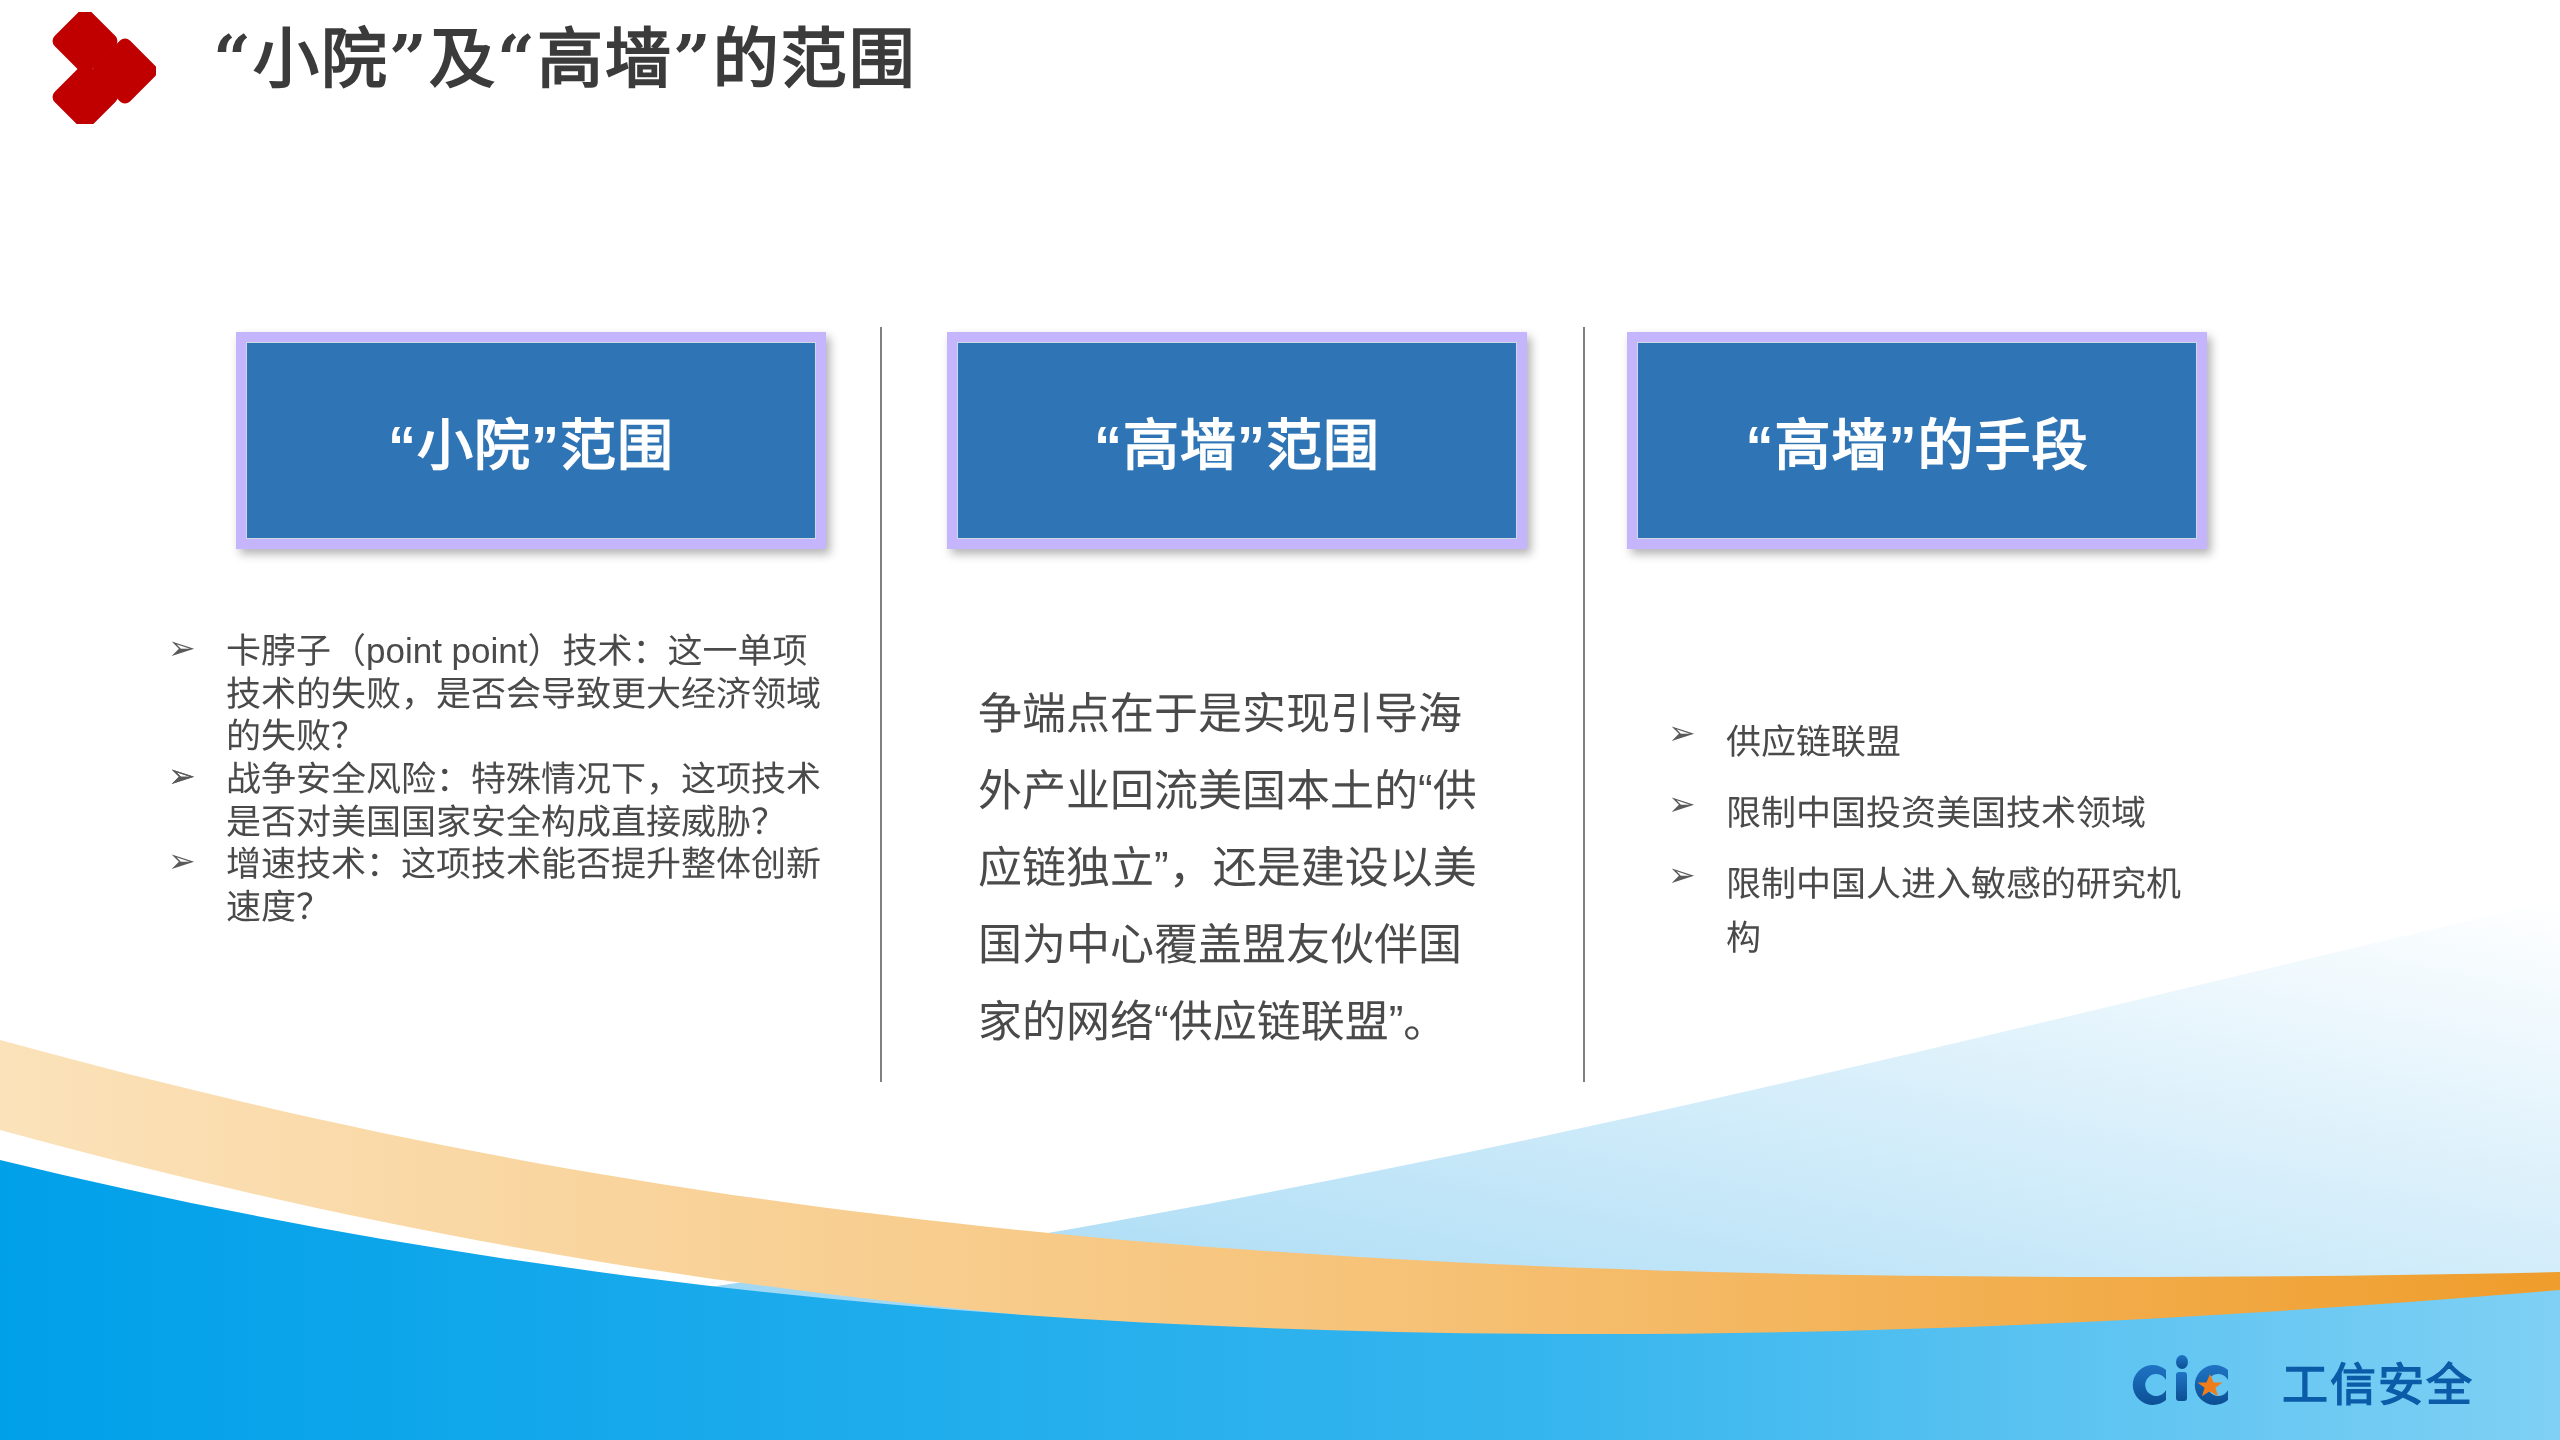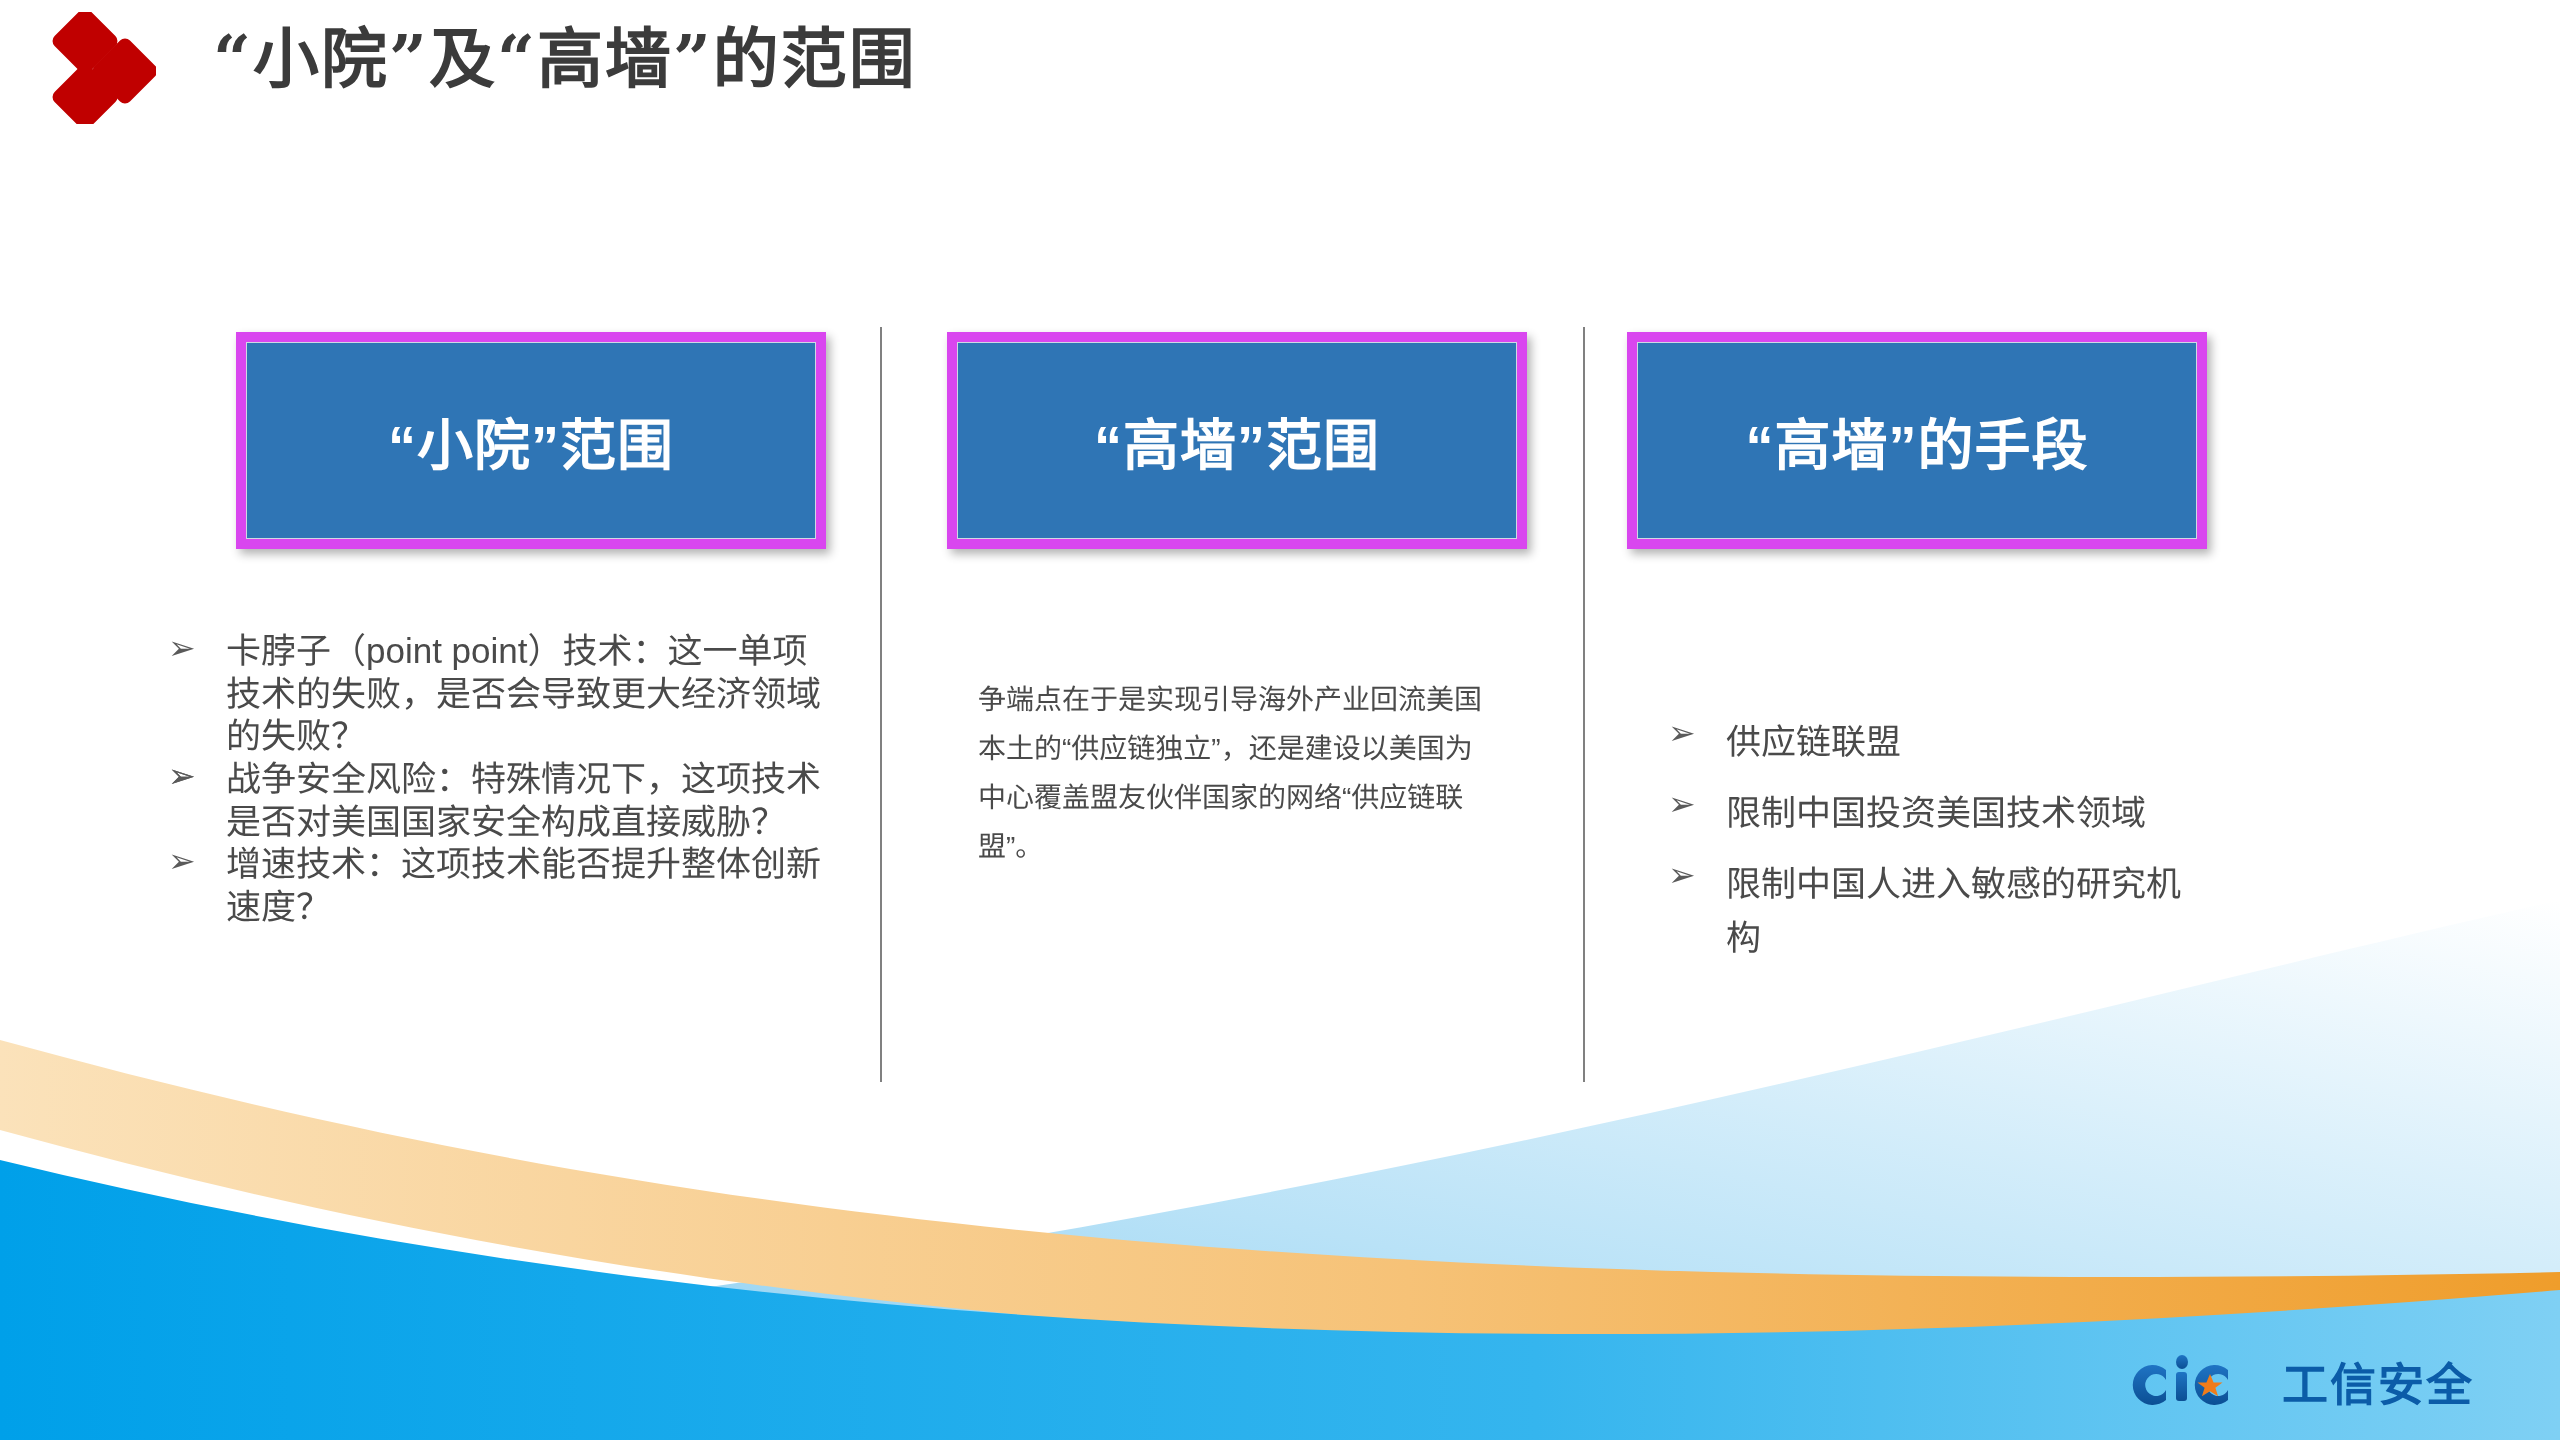--- a/index.html
+++ b/index.html
@@ -51,21 +51,21 @@
   .divider{
     position:absolute;top:327px;width:2px;height:755px;
     background:#808080;
   }
   .divider-1{left:880px;}
   .divider-2{left:1583px;}
 
   
   .plaque{
     position:absolute;top:332px;
-    background:#d946ef;
+    background:#c4b5fd;
     padding:10px;
     box-shadow:4px 5px 9px rgba(0,0,0,0.30);
   }
   .plaque-inner{
     background:#2f75b5;
     border:1px solid #cfd8e3;
     height:195px;
     display:flex;align-items:center;justify-content:center;
   }
   .plaque-text{
@@ -97,21 +97,21 @@
   .b-tight li{line-height:1.22;margin-bottom:0;}
   .b-loose li{line-height:1.52;margin-bottom:18px;}
   ul.bullets li .mark{
     position:absolute;left:8px;top:-2px;
     font-size:33px;color:#5a5a5a;line-height:1.22;
   }
   .b-loose li .mark{top:0;line-height:1.52;}
 
   .para{
     color:#4a4a4a;
-    font-size:28px;
+    font-size:44px;
     line-height:1.75;
     margin:0;
     font-family:"Liberation Sans","DejaVu Sans",sans-serif;
   }
 
   
   .corp-logo{
     position:absolute;left:2122px;top:1345px;
     width:370px;height:72px;
     display:flex;align-items:center;

